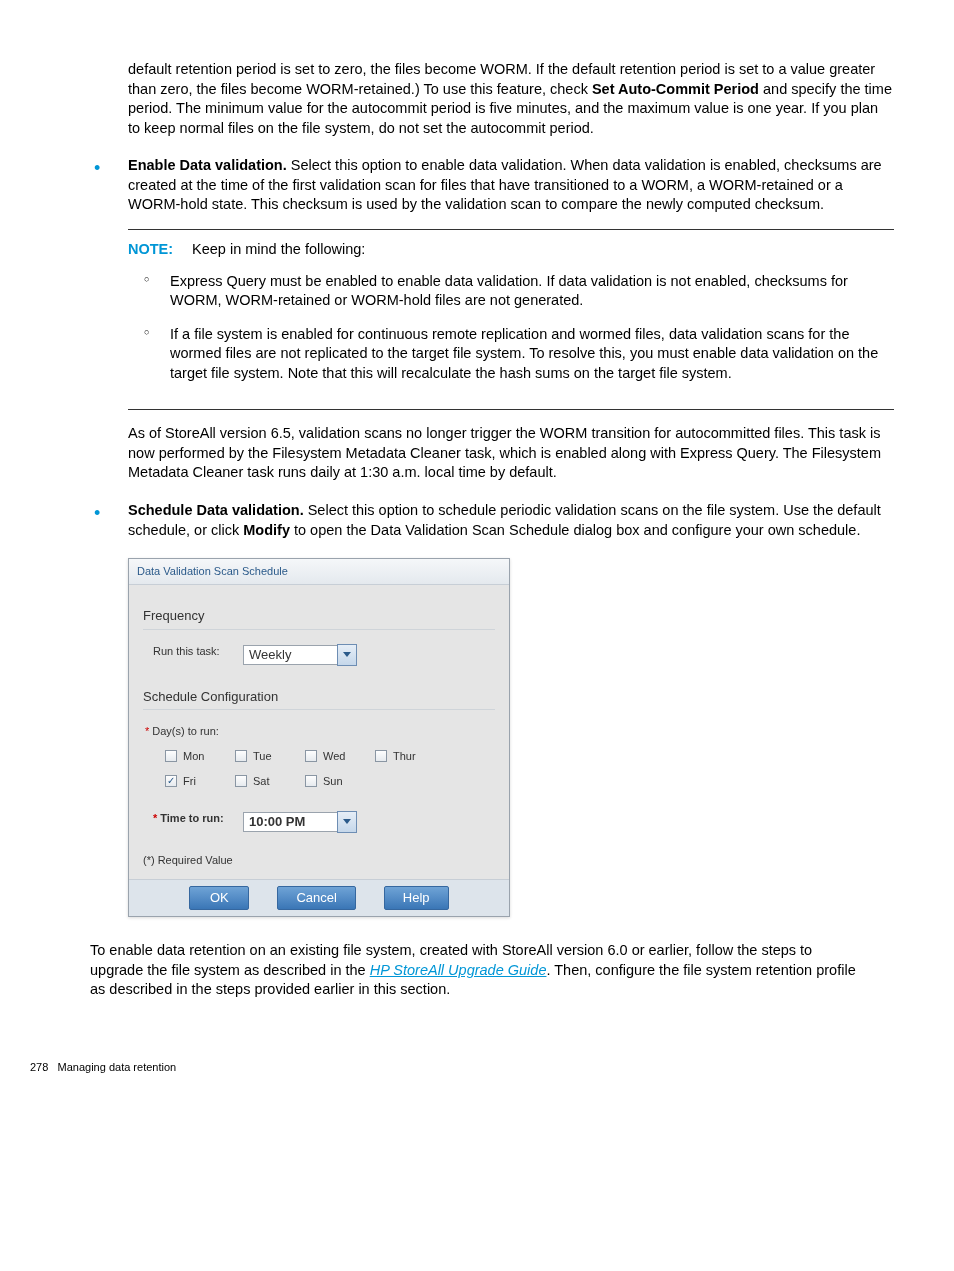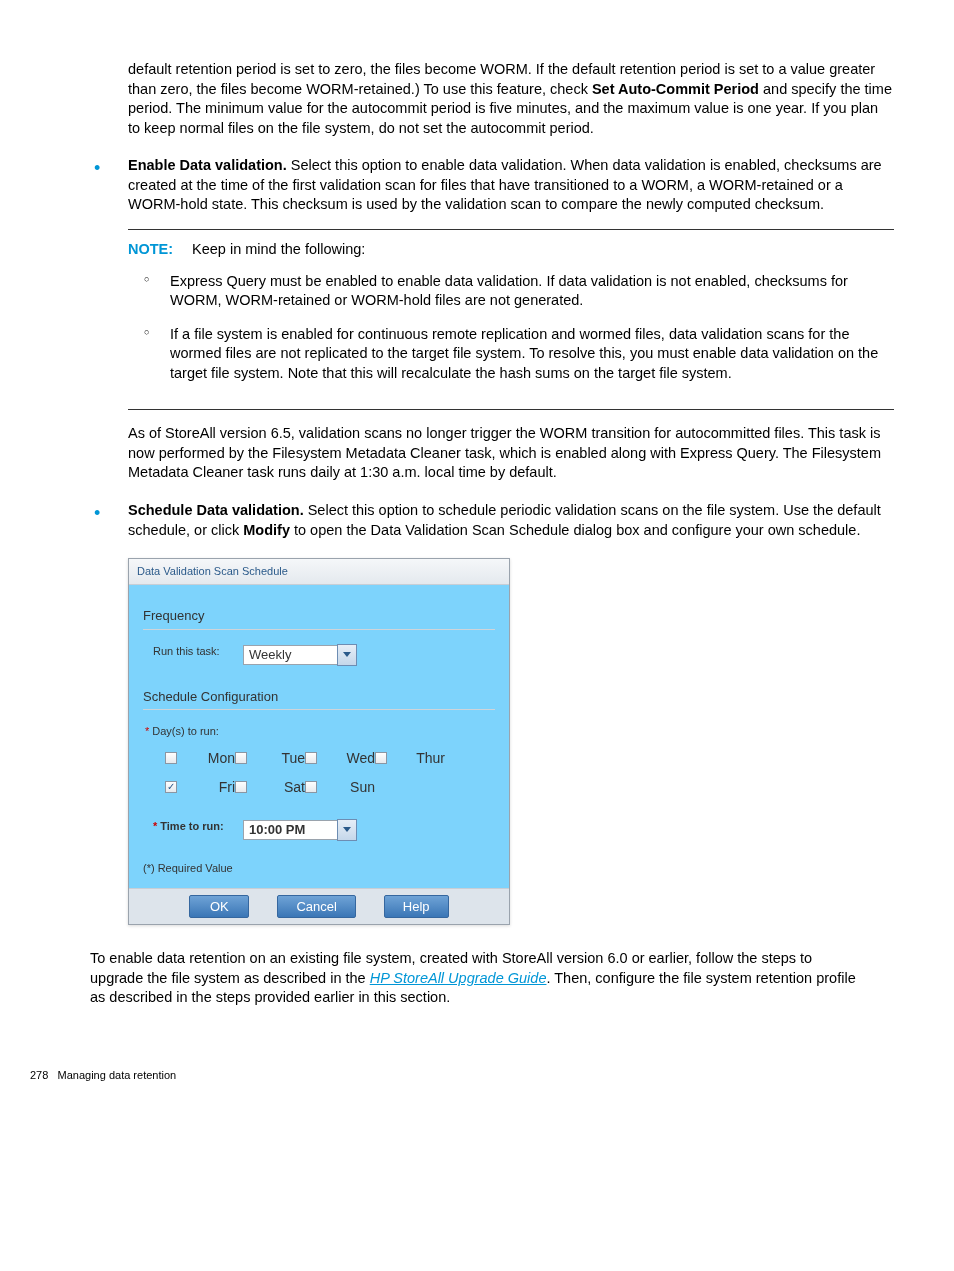--- a/index.html
+++ b/index.html
@@ -66,21 +66,21 @@
     font-size: 9px;
   }
   .after-note {
     margin-top: 12px;
     margin-bottom: 14px;
   }
   
   .dialog {
     width: 380px;
     border: 1px solid #9aa3ad;
-    background: #7dd3fc;
+    background: #e5e5e5;
     font-family: Tahoma, Arial, sans-serif;
     font-size: 11px;
     color: #333;
     margin-top: 18px;
     margin-bottom: 24px;
     box-shadow: 0 1px 3px rgba(0,0,0,0.15);
   }
   .dialog-title {
     background: linear-gradient(#f5f7f9,#e4e9ee);
     border-bottom: 1px solid #c7ced6;
@@ -145,22 +145,21 @@
   }
   .days-grid {
     margin-left: 22px;
     margin-bottom: 22px;
   }
   .day-row { display: flex; margin-bottom: 10px; }
   .day {
     display: flex;
     align-items: center;
     width: 70px;
-    font-size: 14px;
-    justify-content: space-between;
+    font-size: 11px;
   }
   .cb {
     width: 12px; height: 12px;
     border: 1px solid #8a96a3;
     background: linear-gradient(#fefefe,#e6eaee);
     margin-right: 6px;
     position: relative;
     box-sizing: border-box;
   }
   .cb.checked::after {

